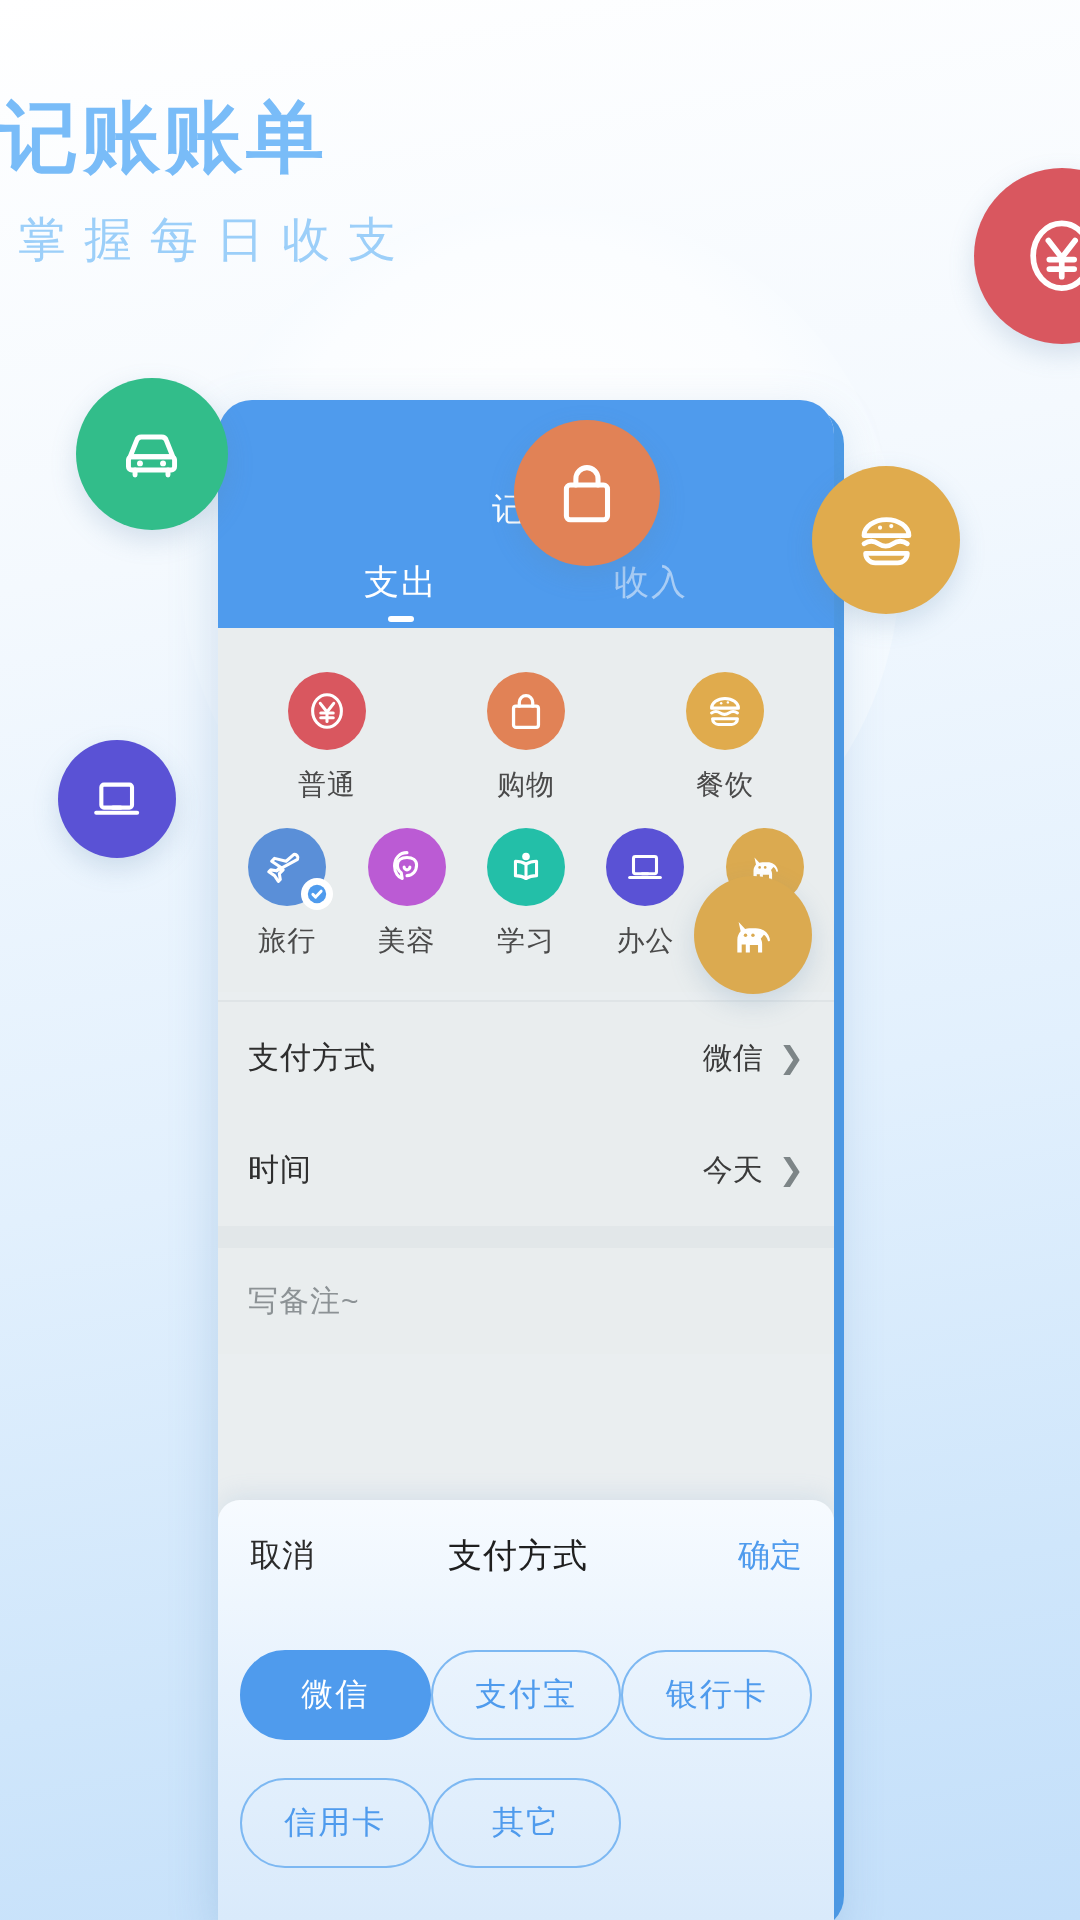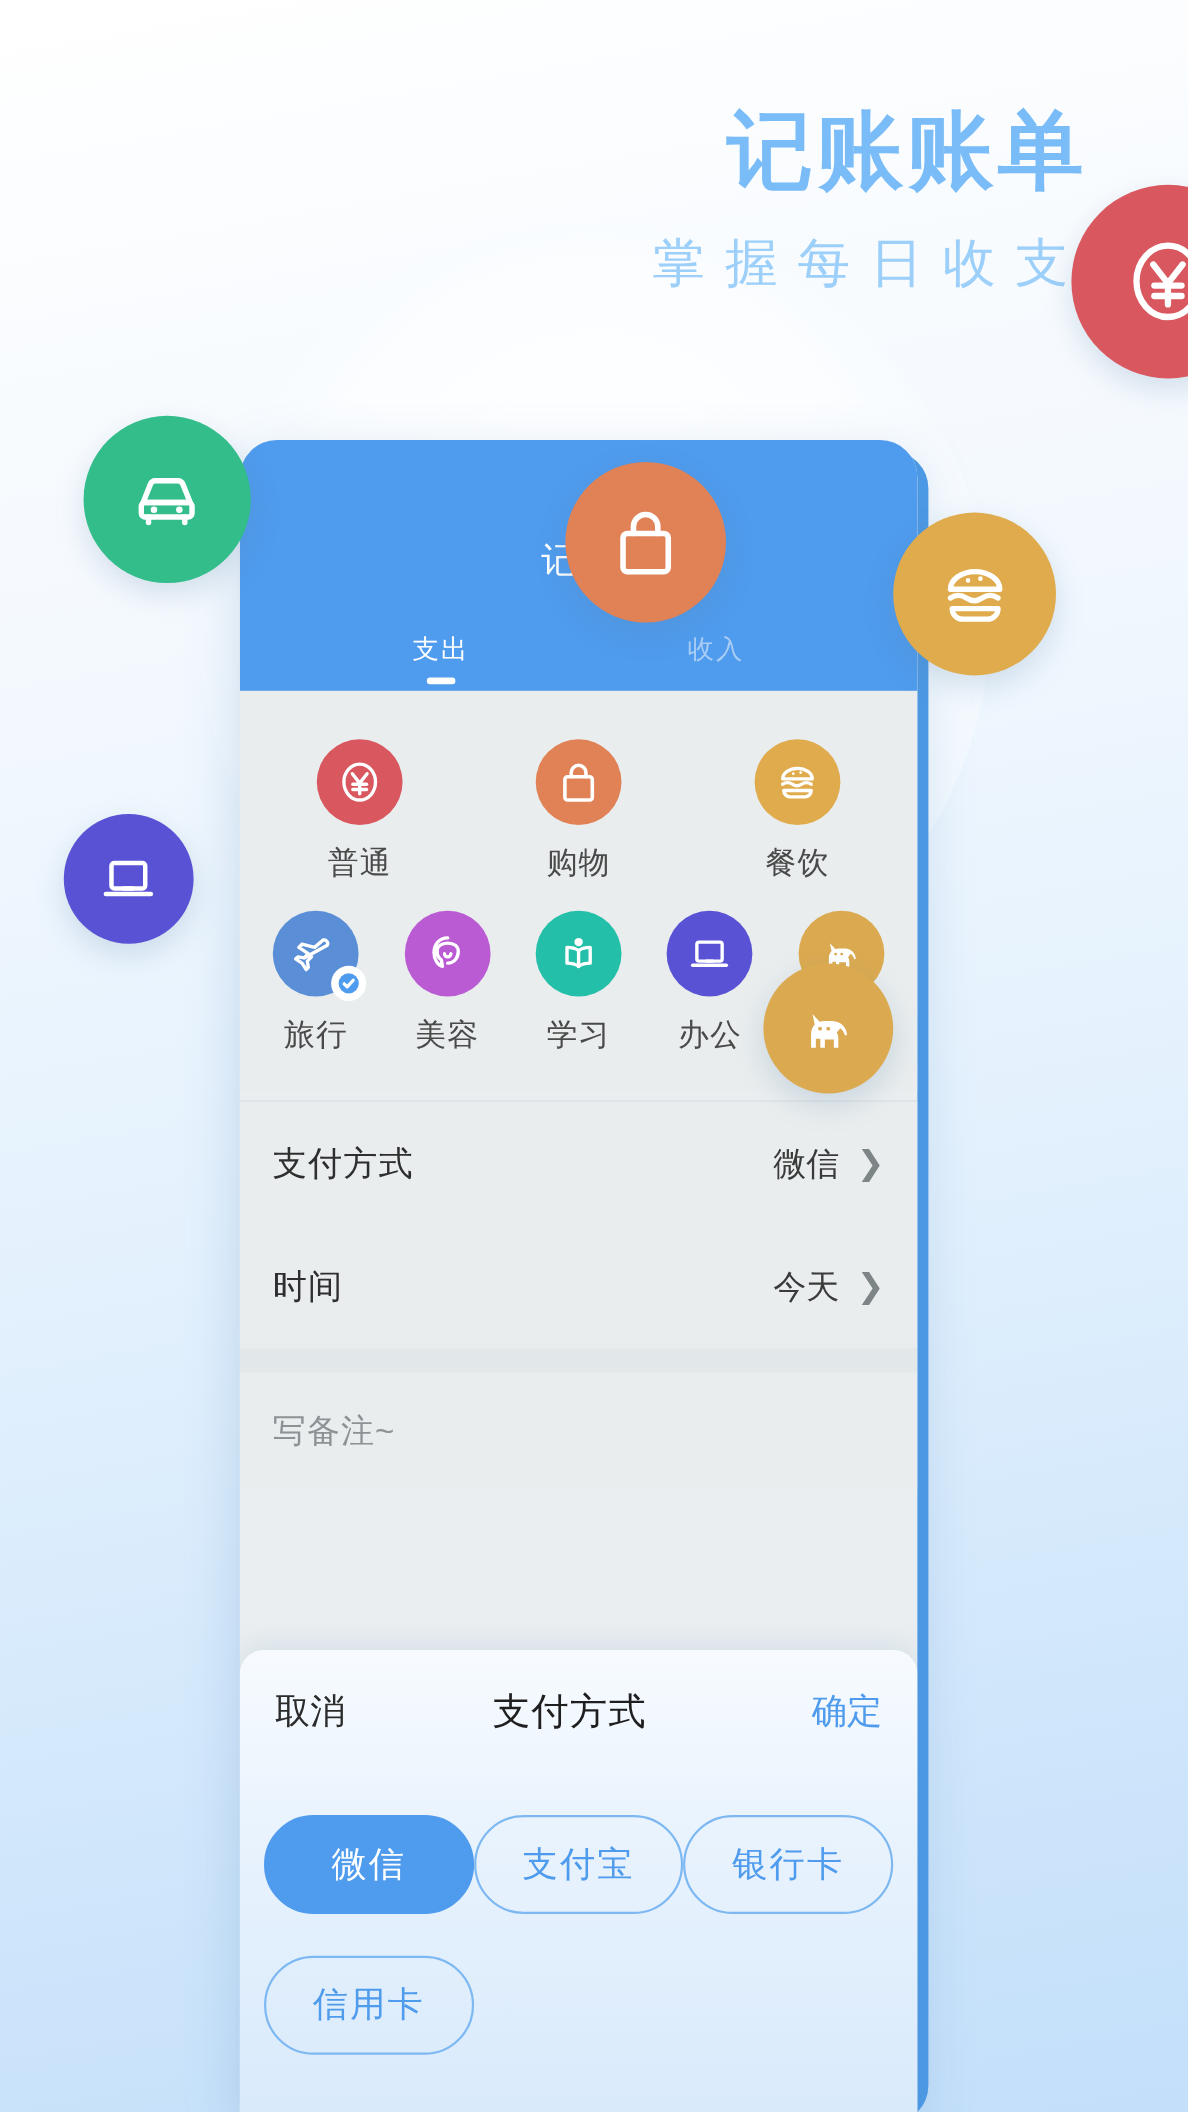--- a/index.html
+++ b/index.html
@@ -17,21 +17,21 @@
   .halo {
     position: absolute;
     left: 50%; top: 205px;
     transform: translateX(-50%);
     width: 720px; height: 720px;
     border-radius: 50%;
     background: radial-gradient(circle at 50% 40%, #ffffff 0%, #fbfdff 45%, #f1f8fe 75%, rgba(235,245,254,0) 100%);
   }
 
   
-  .hero { position: absolute; left: 0; top: 0; width: 989px; text-align: right; }
+  .hero { position: absolute; left: 0; top: 0; width: 989px; text-align: left; }
   .hero-title {
     margin-top: 98px;
     font-size: 78px;
     font-weight: bold;
     color: #79bcf8;
     letter-spacing: 4px;
     line-height: 1;
   }
   .hero-sub {
     margin-top: 40px;
@@ -75,21 +75,21 @@
     font-size: 32px;
     letter-spacing: 2px;
   }
   .tabs {
     position: absolute;
     left: 0; right: 0; bottom: 22px;
     display: flex;
     justify-content: space-around;
     padding: 0 58px;
   }
-  .tab { position: relative; text-align: center; font-size: 24px; letter-spacing: 2px; }
+  .tab { position: relative; text-align: center; font-size: 35px; letter-spacing: 2px; }
   .tab.active { color: #ffffff; }
   .tab.inactive { color: #a9cdf5; }
   .tab-underline {
     position: absolute;
     left: 50%; bottom: -16px;
     transform: translateX(-50%);
     width: 26px; height: 6px;
     border-radius: 3px;
     background: #ffffff;
   }
@@ -362,20 +362,23 @@
         </div>
         <div class="chip">
           <div class="chip-btn">支付宝</div>
         </div>
         <div class="chip">
           <div class="chip-btn">银行卡</div>
         </div>
         <div class="chip">
           <div class="chip-btn">信用卡</div>
         </div>
+        <div class="chip">
+          <div class="chip-btn">其它</div>
+        </div>
       </div>
     </div>
 
   </div>
 </div>
 
 <div class="bubble" style="left:974px; top:168px; width:176px; height:176px; background:#d9575f;">
   <svg viewBox="0 0 48 48" fill="none" stroke="#fff" stroke-width="3" stroke-linecap="round" stroke-linejoin="round">
     <ellipse cx="24" cy="24" rx="15" ry="17"></ellipse>
     <path d="M17 16 L24 25 L31 16"></path>

